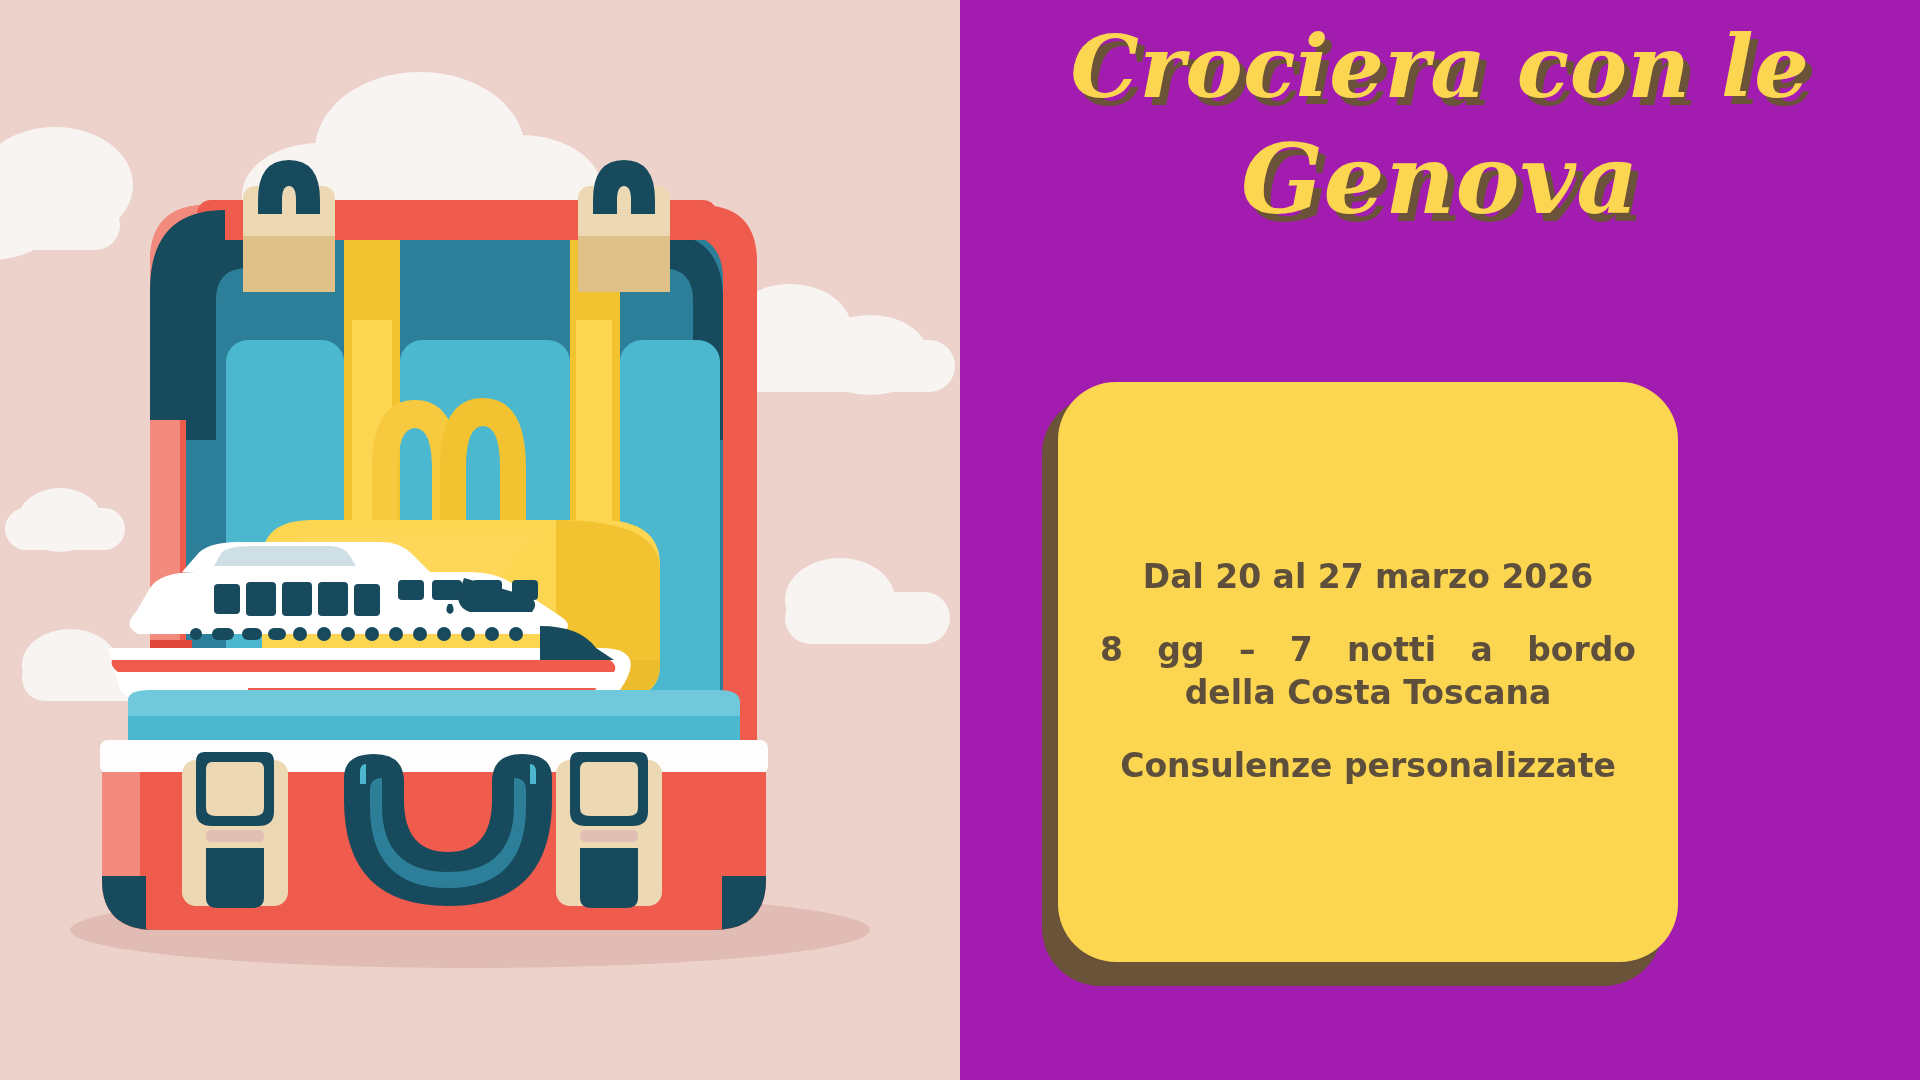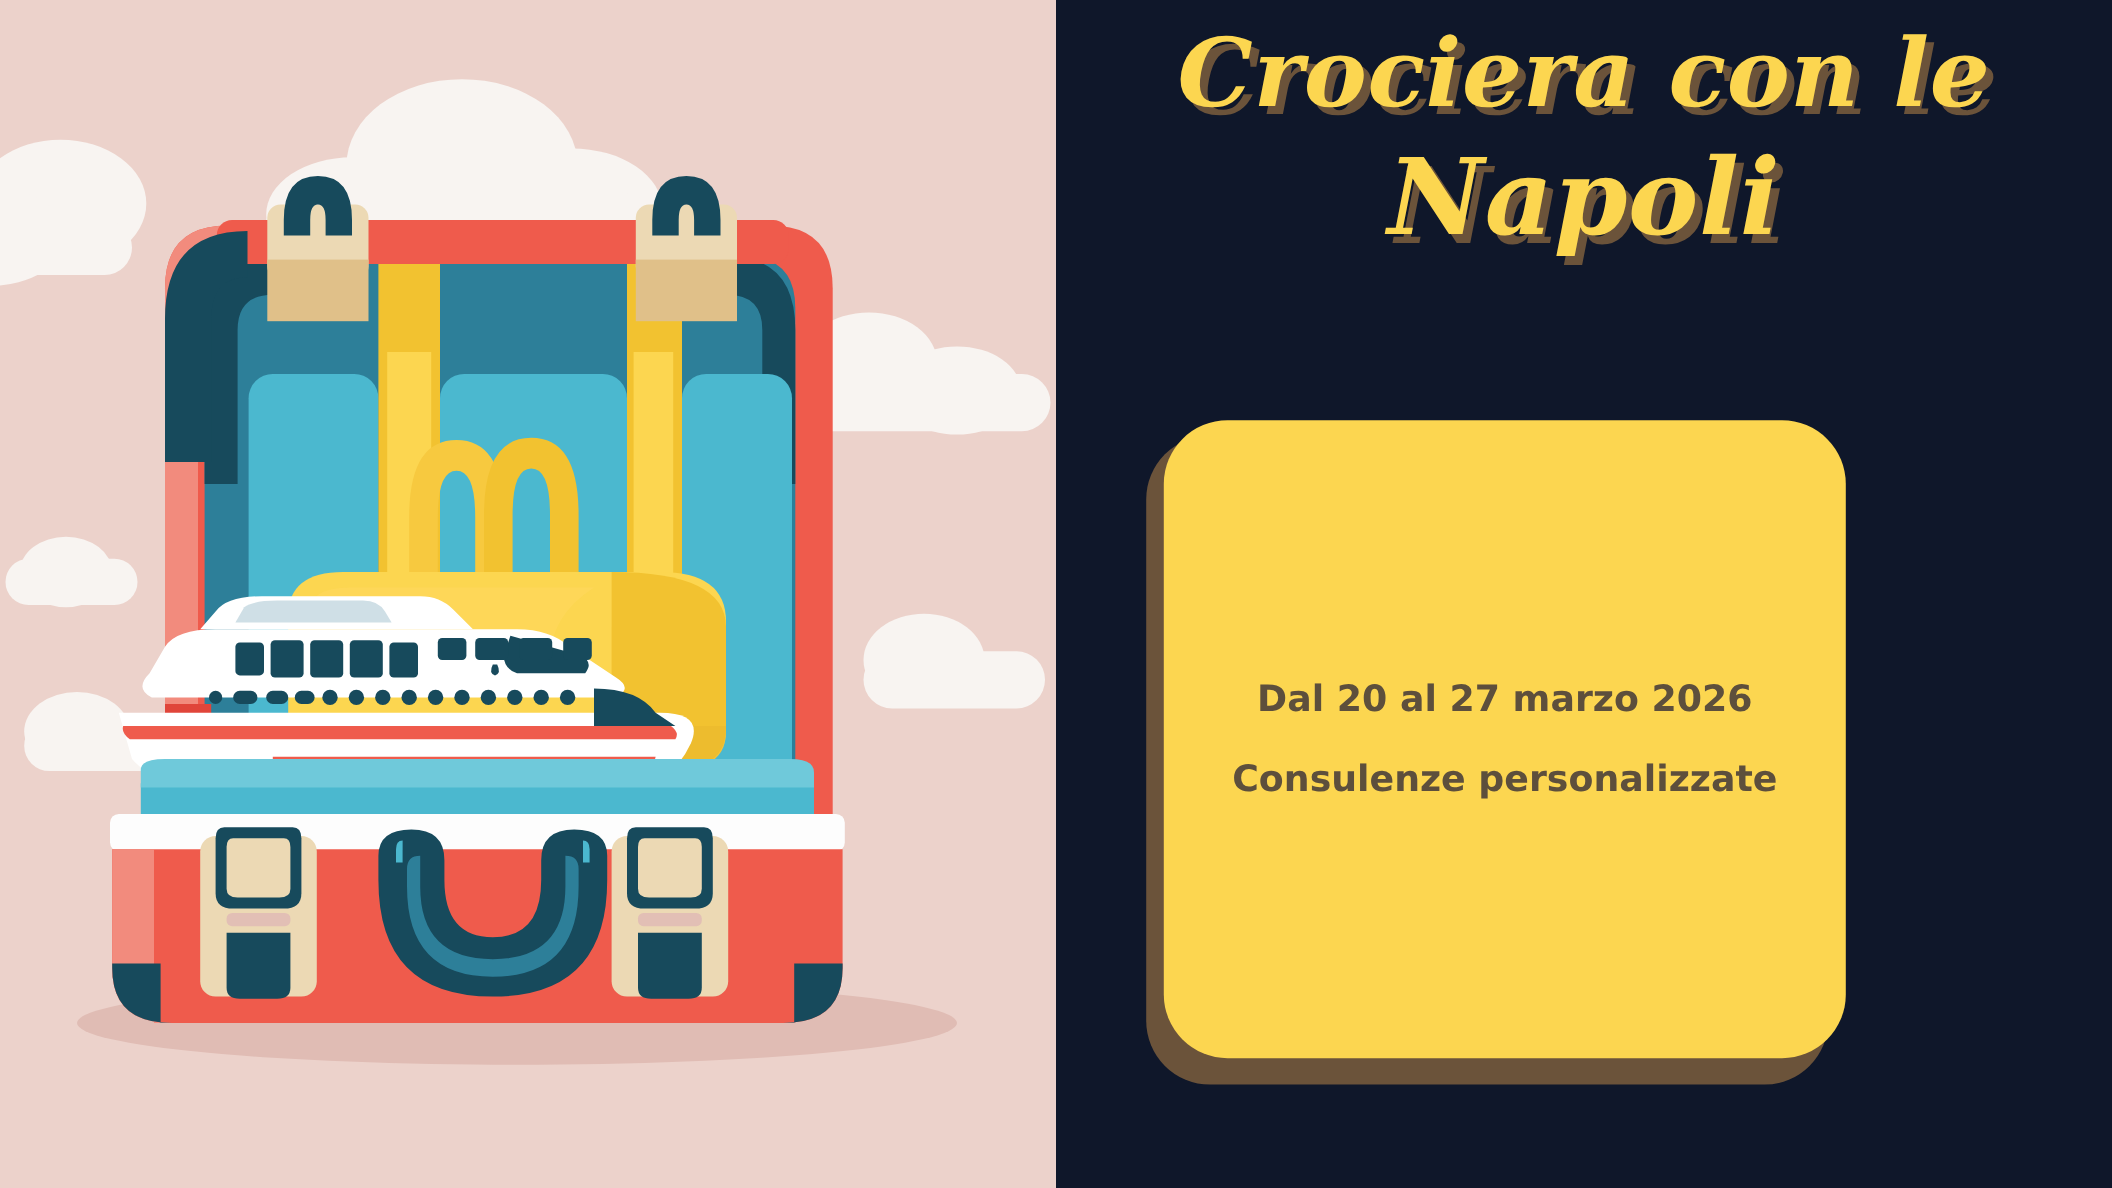--- a/index.html
+++ b/index.html
@@ -7,21 +7,21 @@
        font-family:"Liberation Sans",sans-serif;}
   .poster{position:relative;width:1920px;height:1080px;overflow:hidden;}
 
   
   .left-panel{position:absolute;left:0;top:0;width:960px;height:1080px;
               background:#ecd2cb;overflow:hidden;}
   .left-panel svg{display:block;width:960px;height:1080px;}
 
   
   .right-panel{position:absolute;left:960px;top:0;width:960px;height:1080px;
-               background:#0f172a;overflow:hidden;}
+               background:#a21caf;overflow:hidden;}
 
   
   .title-wrap{position:absolute;left:0;top:24px;width:960px;text-align:center;}
   .title-line{font-family:"DejaVu Serif",serif;
               color:#fcd650;font-weight:bold;font-style:italic;
               letter-spacing:.5px;line-height:1;
               text-shadow:7px 8px 0 #6b533a;}
   .title-line-1{font-size:86px;}
   .title-line-2{font-size:96px;margin-top:22px;}
 
@@ -237,28 +237,32 @@
           <path d="M536 772 Q536 764 530 764 L530 784 L536 784 Z" fill="#4bb8cf"></path>
         </g>
       </g>
     </svg>
   </div>
 
   <div class="right-panel">
 
     <div class="title-wrap">
       <div class="title-line title-line-1">Crociera con le</div>
-      <div class="title-line title-line-2">Napoli</div>
+      <div class="title-line title-line-2">Genova</div>
     </div>
 
     <div class="card-shadow"></div>
 
     <div class="card">
       <p class="blk">Dal 20 al 27 marzo 2026</p>
 
+      <div class="blk">
+        <p class="justify-line">8 gg – 7 notti a bordo</p>
+        <p>della Costa Toscana</p>
+      </div>
 
 
       <div class="blk">
         <p>Consulenze personalizzate</p>
       </div>
     </div>
 
   </div>
 </div>
 

